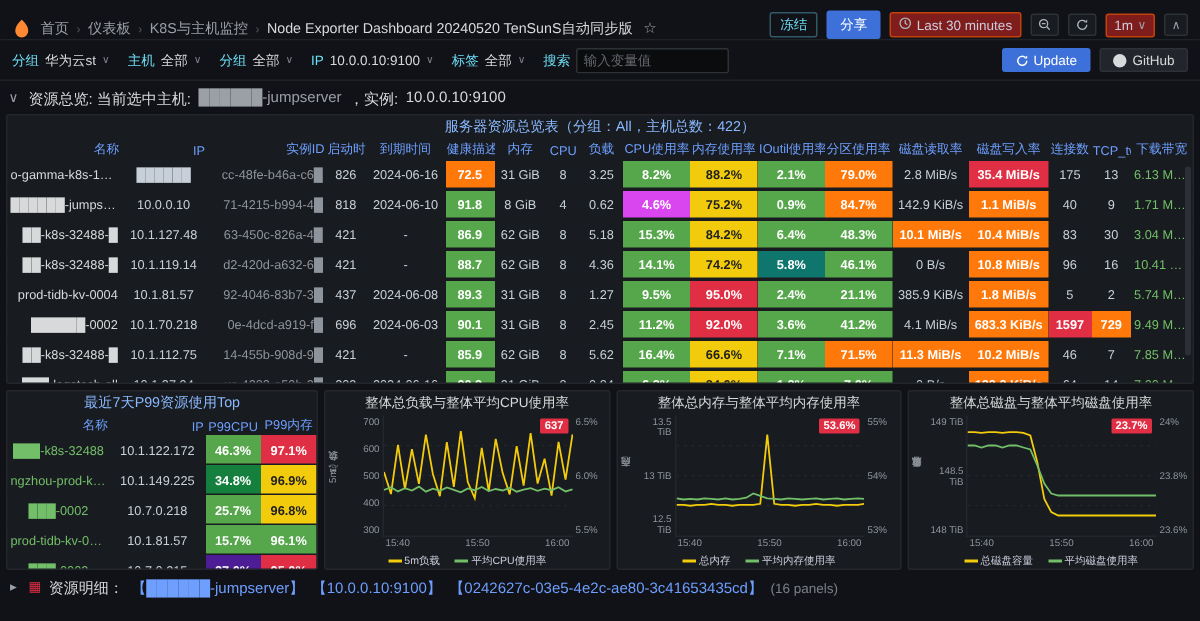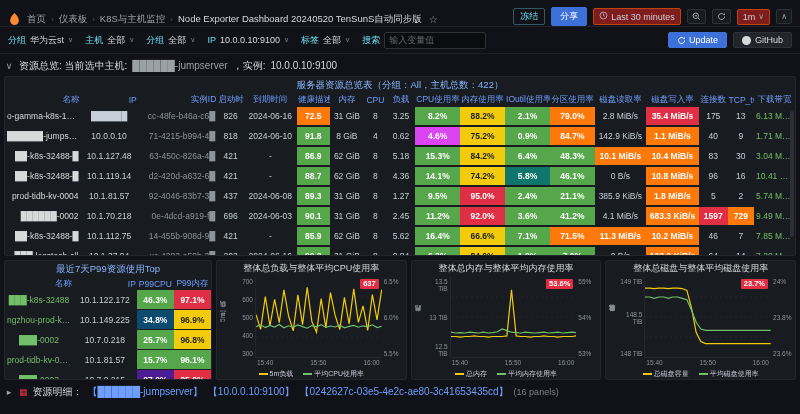--- a/index.html
+++ b/index.html
@@ -431,21 +431,21 @@
           <tbody id="tbody-p99">
               <tr>
                 <td class="pname">███-k8s-32488</td>
                 <td>10.1.122.172</td>
                 <td class="cc" style="background: rgb(86, 166, 75); color: rgb(255, 255, 255);">46.3%</td>
                 <td class="cc" style="background: rgb(224, 47, 68); color: rgb(255, 255, 255);">97.1%</td>
               </tr>
               <tr>
                 <td class="pname">ngzhou-prod-k8s-1</td>
                 <td>10.1.149.225</td>
-                <td class="cc" style="background: #0c4a6e; color: rgb(255, 255, 255);">34.8%</td>
+                <td class="cc" style="background: #15803d; color: rgb(255, 255, 255);">34.8%</td>
                 <td class="cc" style="background: rgb(242, 204, 12); color: rgb(31, 31, 32);">96.9%</td>
               </tr>
               <tr>
                 <td class="pname">███-0002</td>
                 <td>10.7.0.218</td>
                 <td class="cc" style="background: rgb(86, 166, 75); color: rgb(255, 255, 255);">25.7%</td>
                 <td class="cc" style="background: rgb(242, 204, 12); color: rgb(31, 31, 32);">96.8%</td>
               </tr>
               <tr>
                 <td class="pname">prod-tidb-kv-0004</td>

